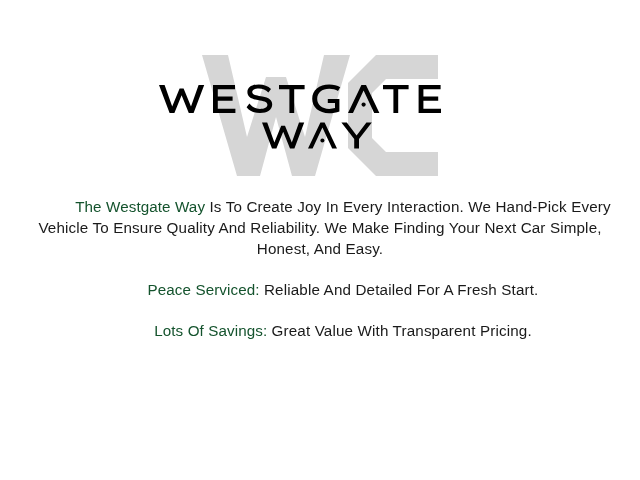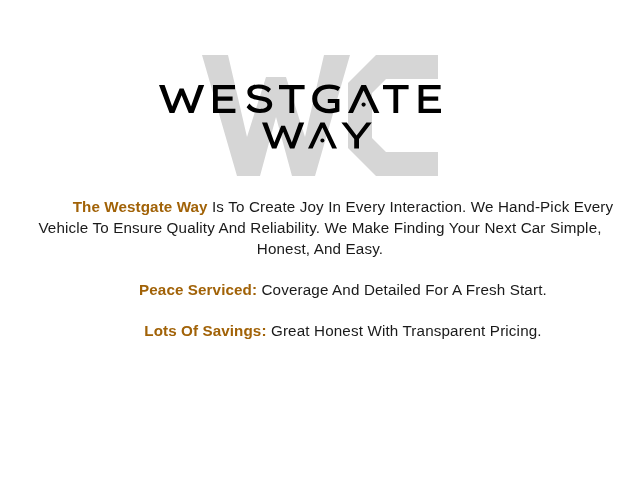--- a/index.html
+++ b/index.html
@@ -82,22 +82,22 @@
     margin-bottom: 20px;
   }
   .copy .feature {
     margin-bottom: 20px;
   }
   .copy .feature:last-child {
     margin-bottom: 0;
   }
   .lead,
   .flabel {
-    font-weight: bold;
-    color: #a16207;
+    font-weight: normal;
+    color: #14532d;
     letter-spacing: 0.1px;
     margin-left: 46px;
   }
 </style>
 </head>
 <body>
 
 <div id="page">
 
   <div class="logo-block">
@@ -151,20 +151,20 @@
         </svg>
       </div>
 
     </div>
   </div>
 
   <div class="copy">
 
     <p class="intro"><span class="lead">The Westgate Way</span><span> Is To Create Joy In Every Interaction. We Hand-Pick Every Vehicle To Ensure Quality And Reliability. We Make Finding Your Next Car Simple, Honest, And Easy.</span></p>
 
-    <p class="feature"><span class="flabel">Peace Serviced:</span><span> Coverage And Detailed For A Fresh Start.</span></p>
+    <p class="feature"><span class="flabel">Peace Serviced:</span><span> Reliable And Detailed For A Fresh Start.</span></p>
 
-    <p class="feature"><span class="flabel">Lots Of Savings:</span><span> Great Honest With Transparent Pricing.</span></p>
+    <p class="feature"><span class="flabel">Lots Of Savings:</span><span> Great Value With Transparent Pricing.</span></p>
 
 
   </div>
 
 </div>
 
 </body></html>

